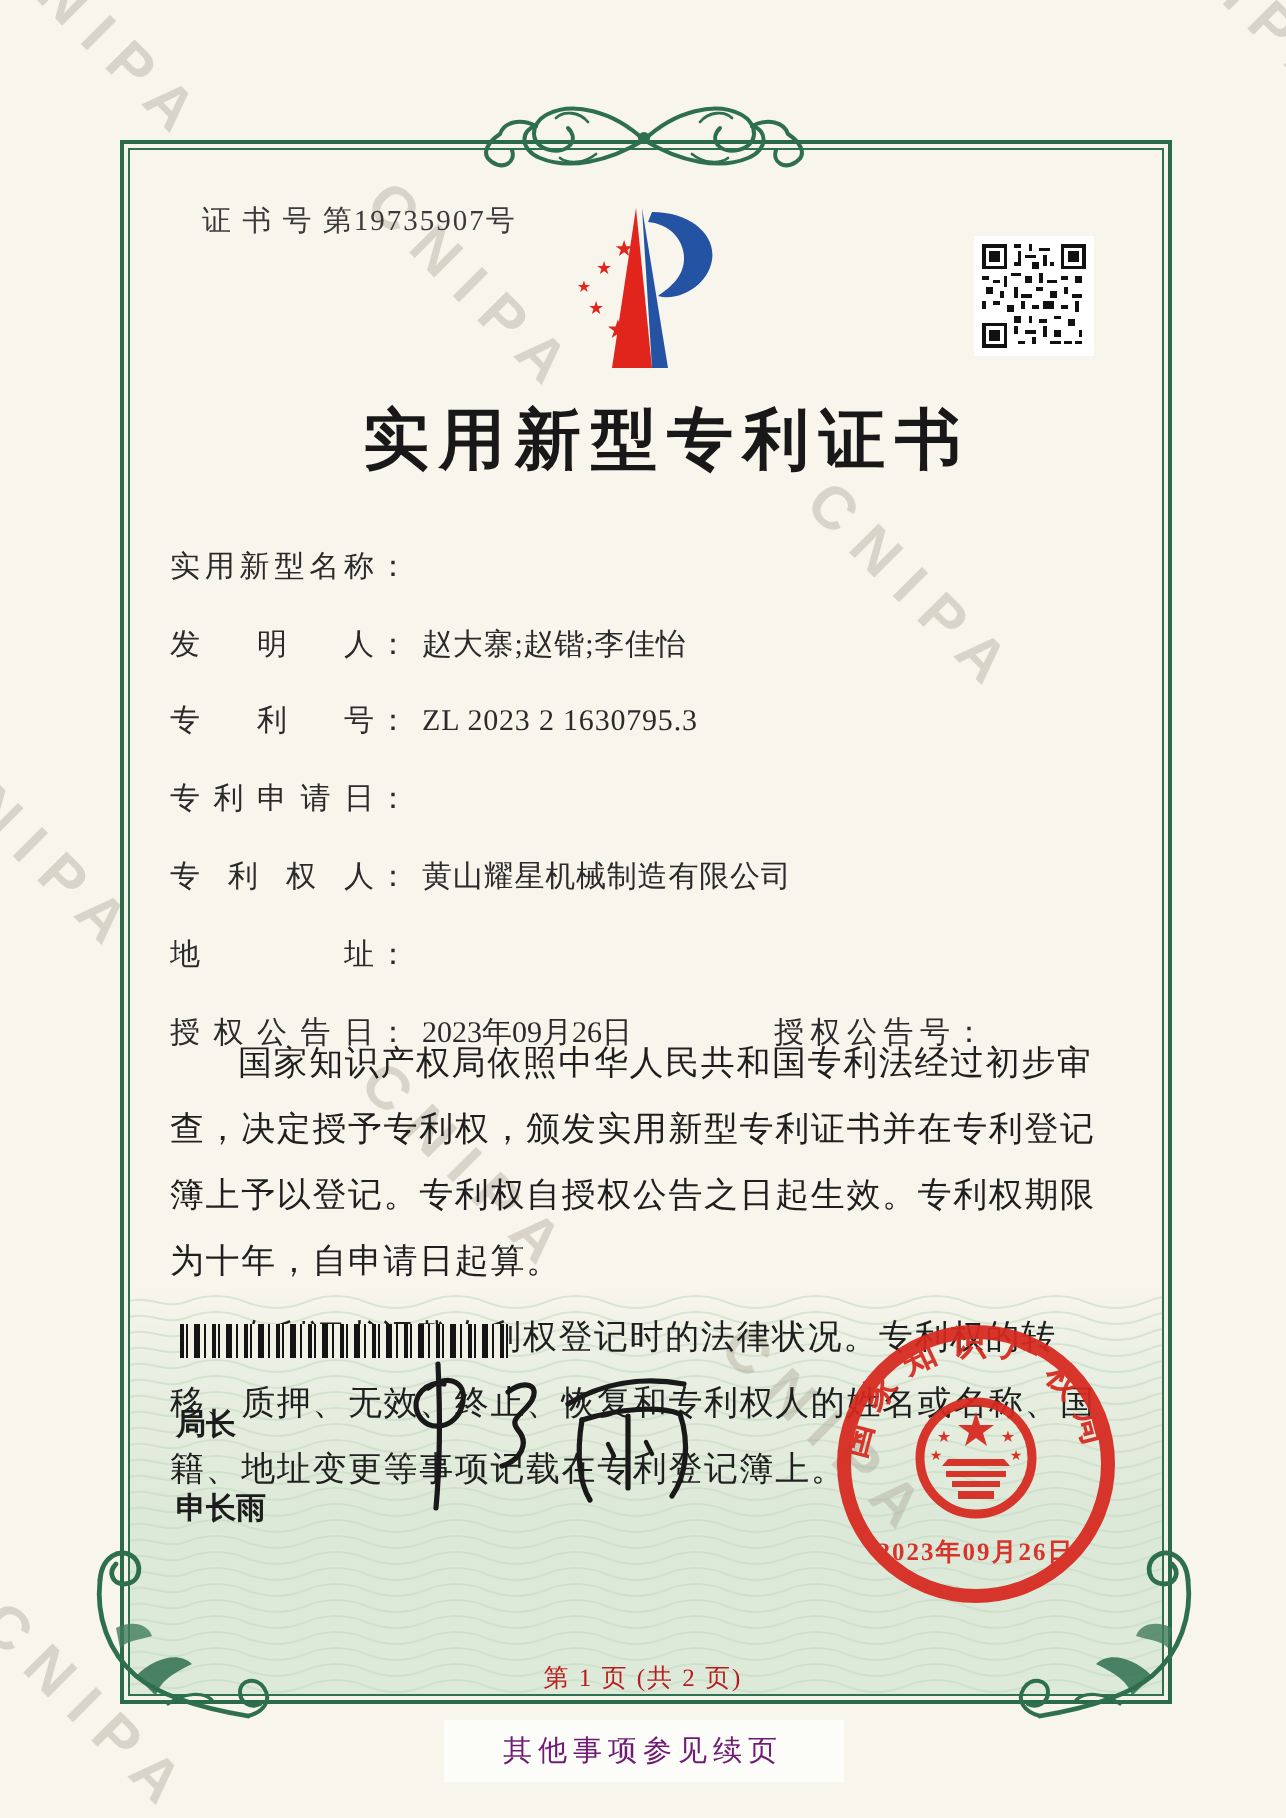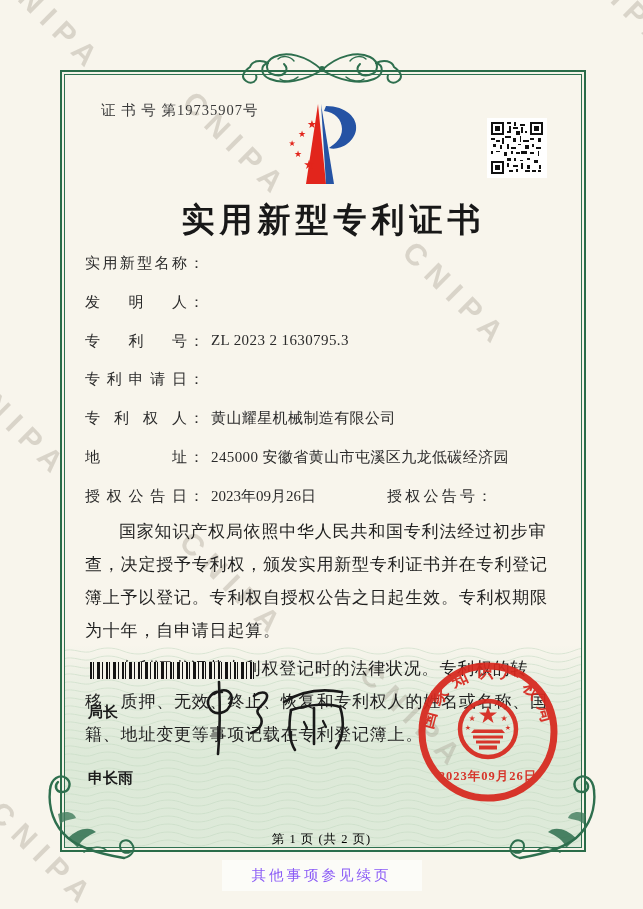--- a/index.html
+++ b/index.html
@@ -35,47 +35,47 @@
   
   .cert-no{position:absolute;left:85px;top:101px;font-size:14.5px;letter-spacing:1px;color:#3a3a3a;margin-left:16px;}
   .logo{position:absolute;left:276px;top:96px;width:90px;height:94px;}
   .qr{position:absolute;left:487px;top:118px;width:60px;height:60px;background:#fff;padding:4px;box-sizing:border-box;}
   .title{
     position:absolute;left:0;right:0;top:198px;text-align:center;
     font-size:33px;font-weight:700;letter-spacing:5px;color:#181818;margin-left:24px;
   }
   
   .fields{position:absolute;left:85px;top:254px;width:480px;font-size:15px;color:#2b2b2b;}
-  .frow{display:flex;align-items:flex-start;height:38.8px;}
+  .frow{display:flex;align-items:flex-end;height:38.8px;}
   .flabel{display:inline-block;width:102px;text-align:justify;text-align-last:justify;flex:none;}
   .fcolon{flex:none;margin:0 7px 0 2px;}
   .fvalue{flex:1;letter-spacing:.4px;}
   .frow.double .half1{display:flex;width:262px;flex:none;}
   .frow.double .half2{display:flex;flex:1;margin-left:40px;}
   .frow.double .flabel2{display:inline-block;width:88px;text-align:justify;text-align-last:justify;flex:none;}
   
   .paras{position:absolute;left:85px;top:515px;width:478px;font-size:17px;line-height:1.95;color:#1f1f1f;letter-spacing:.8px;}
   .paras p{margin:0 0 4px;text-indent:2em;}
   
   .barcode{
     position:absolute;left:90px;top:662px;width:164px;height:17px;
     background:repeating-linear-gradient(90deg,
       #141414 0 2px, #f3f2e9 2px 3px,
       #141414 3px 4px, #f3f2e9 4px 7px,
       #141414 7px 10px, #f3f2e9 10px 12px,
       #141414 12px 13px, #f3f2e9 13px 16px);
   }
   .signer-title{position:absolute;left:88px;top:703px;font-family:"Liberation Sans","DejaVu Sans",sans-serif;font-size:15px;font-weight:600;color:#1d1d1d;}
-  .signer-name{position:absolute;left:88px;top:769px;font-family:"Liberation Sans","DejaVu Sans",sans-serif;font-size:15px;font-weight:600;color:#1d1d1d;}
+  .signer-name{position:absolute;left:88px;top:745px;font-family:"Liberation Sans","DejaVu Sans",sans-serif;font-size:15px;font-weight:600;color:#1d1d1d;}
   .signature{position:absolute;left:192px;top:676px;width:165px;height:98px;}
   .seal{position:absolute;left:413px;top:657px;width:150px;height:150px;opacity:.93;z-index:4;}
-  .page-info{position:absolute;left:0;right:0;top:831px;text-align:center;font-size:12.5px;color:#000000;letter-spacing:1px;}
+  .page-info{position:absolute;left:0;right:0;top:831px;text-align:center;font-size:12.5px;color:#b91c1c;letter-spacing:1px;}
   .note-box{
     position:absolute;left:50%;top:860px;transform:translateX(-50%);
-    background:#fcfcf8;padding:6px 30px;font-size:14.5px;letter-spacing:3px;color:#8b5cf6;
+    background:#fcfcf8;padding:6px 30px;font-size:14.5px;letter-spacing:3px;color:#701a75;
     white-space:nowrap;z-index:4;
   }
   
   .orn{position:absolute;z-index:3;pointer-events:none;}
   .orn-top{left:232px;top:47px;width:180px;height:46px;}
   .orn-bl{left:38px;top:764px;width:100px;height:100px;}
   .orn-br{left:506px;top:764px;width:100px;height:100px;transform:scaleX(-1);}
 </style>
 </head>
 <body>
@@ -239,39 +239,39 @@
   <div class="title">实用新型专利证书</div>
 
   <div class="fields">
     <div class="frow">
       <span class="flabel">实用新型名称</span>
         <span class="fcolon">：</span>
     </div>
     <div class="frow">
       <span class="flabel">发明人</span>
         <span class="fcolon">：</span>
+        <span class="fvalue">赵大寨;赵锴;李佳怡</span>
     </div>
     <div class="frow">
       <span class="flabel">专利号</span>
         <span class="fcolon">：</span>
         <span class="fvalue">ZL 2023 2 1630795.3</span>
     </div>
     <div class="frow">
       <span class="flabel">专利申请日</span>
         <span class="fcolon">：</span>
     </div>
     <div class="frow">
       <span class="flabel">专利权人</span>
         <span class="fcolon">：</span>
         <span class="fvalue">黄山耀星机械制造有限公司</span>
     </div>
     <div class="frow">
       <span class="flabel">地址</span>
         <span class="fcolon">：</span>
-        <span class="fvalue">245000 安徽省黄山市屯溪区九龙低碳经济园</span>
     </div>
     <div class="frow double">
       <span class="half1">
         <span class="flabel">授权公告日</span>
           <span class="fcolon">：</span>
           <span>2023年09月26日</span>
       </span>
       <span class="half2">
         <span class="flabel2">授权公告号</span>
           <span class="fcolon">：</span>

